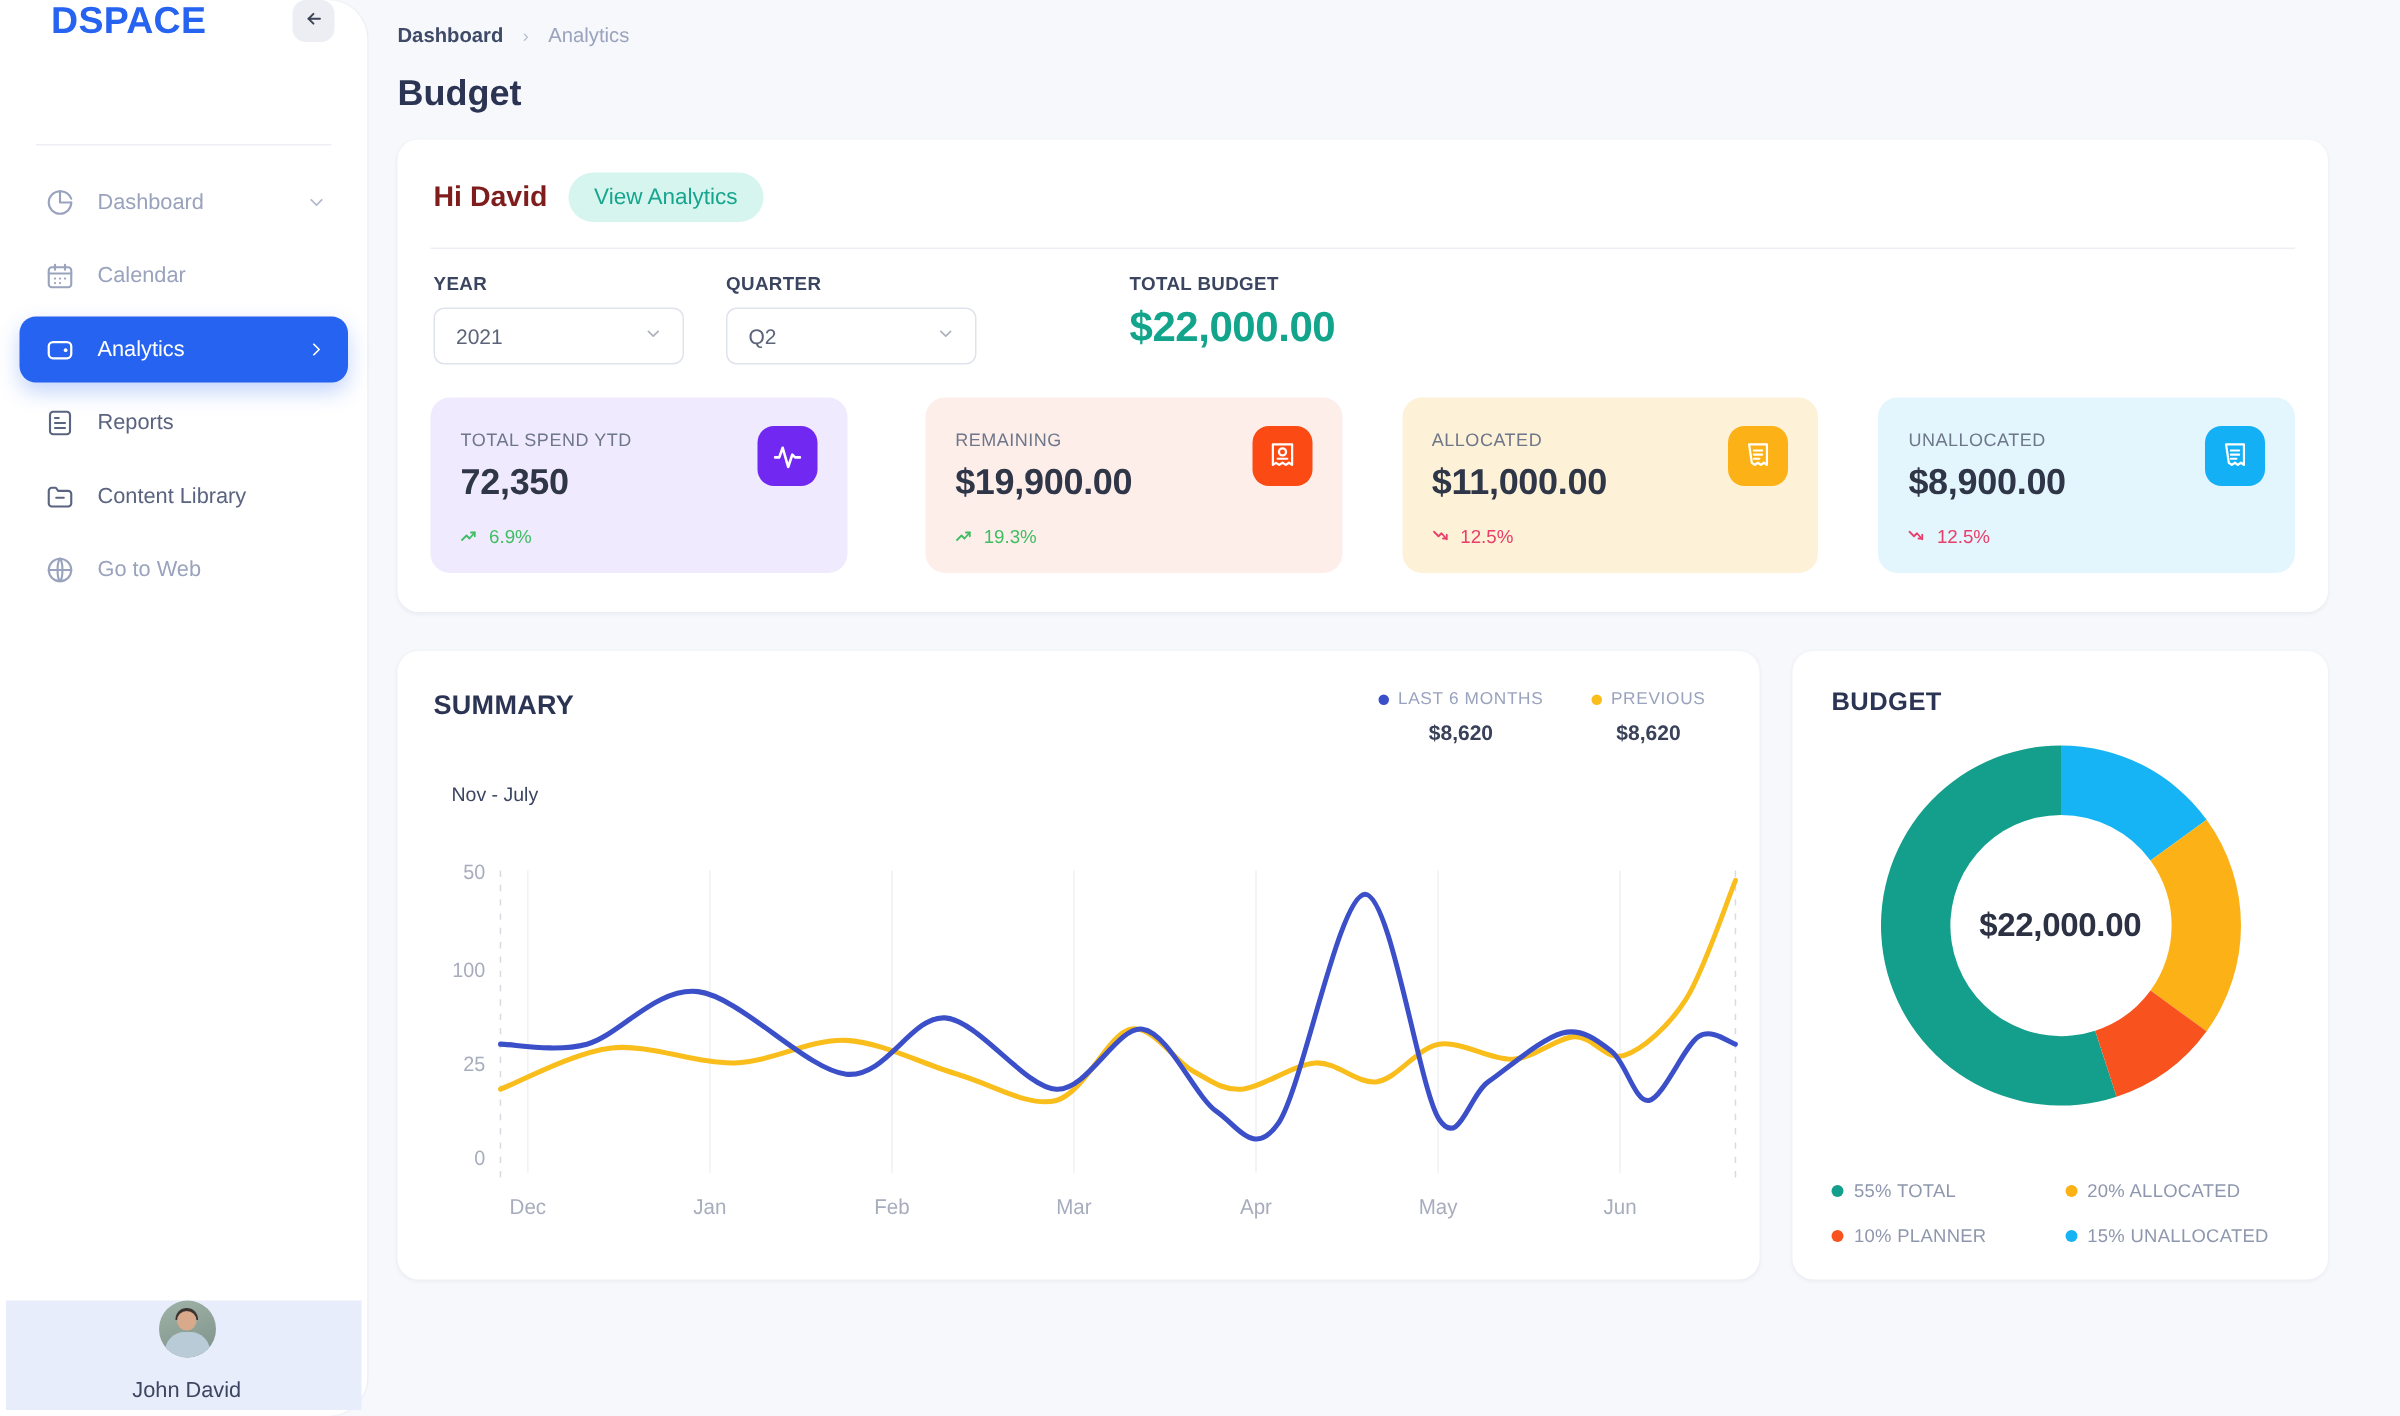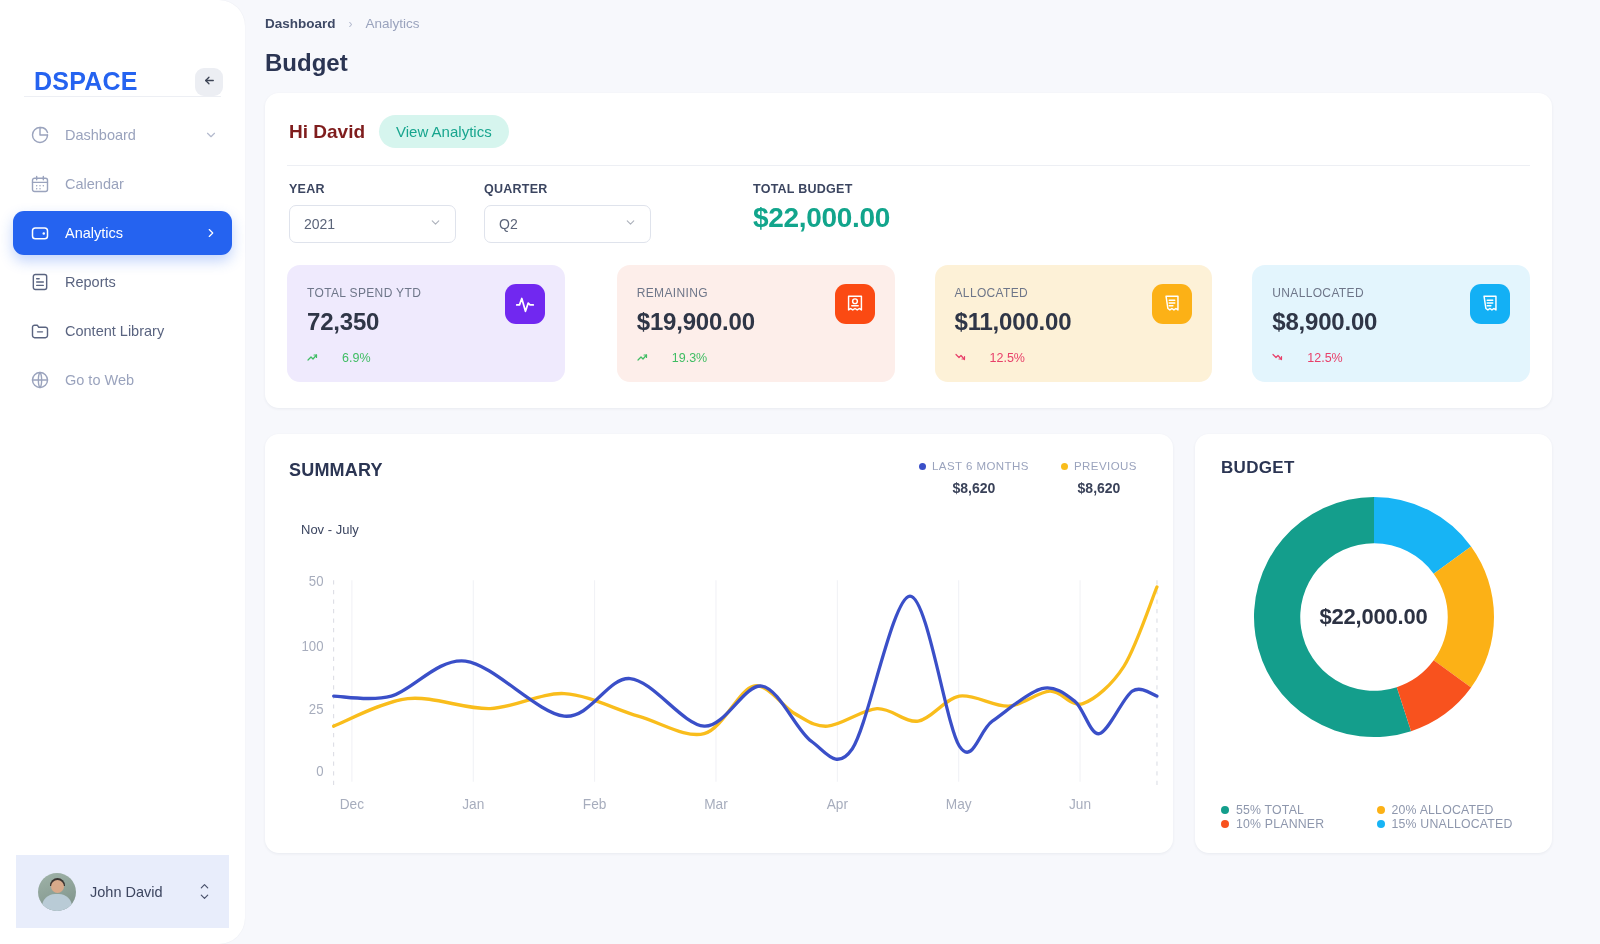--- a/index.html
+++ b/index.html
@@ -16,21 +16,21 @@
     position: relative;
     width: 245px; height: 944px;
     background: #ffffff;
     border-radius: 0 26px 26px 0;
     display: flex; flex-direction: column;
     flex: 0 0 245px;
     box-shadow: 0 0 1px rgba(30,40,90,.10);
   }
   .brand-row {
     height: 96px;
-    display: flex; align-items: flex-end;
+    display: flex; align-items: flex-start;
     padding: 0 22px 0 34px;
     justify-content: space-between;
   }
   .brand {
     font-size: 25px; font-weight: 600; letter-spacing: .2px;
     color: #2563f0;
   }
   .collapse-btn {
     width: 28px; height: 28px; border-radius: 9px;
     background: #eceef3;
@@ -56,25 +56,26 @@
   .nav-item .lbl { flex: 1 1 auto; white-space: nowrap; }
   .nav-item .caret { width: 14px; height: 14px; display: flex; align-items: center; justify-content: center; opacity: .75; }
   .nav-item.dark { color: #5a6480; }
   .nav-item.active {
     background: #2563f0; color: #ffffff;
     box-shadow: 0 6px 14px rgba(37,99,240,.28);
   }
   .nav-item.active .caret { opacity: 1; }
 
   .user-box {
-    height: 73px; margin: 16px;
+    height: 73px; margin: 4px;
     background: #e8edfb;
     display: flex; align-items: center; gap: 14px;
     padding: 0 18px 0 22px;
     cursor: pointer;
+    flex-direction: column;
   }
   .avatar {
     width: 38px; height: 38px; border-radius: 50%;
     flex: 0 0 38px; overflow: hidden;
     background: linear-gradient(160deg,#9fb3a8 0%,#7d9189 100%);
     position: relative;
   }
   .avatar .head { position: absolute; width: 13px; height: 13px; border-radius: 50%; background: #d8a98a; left: 12.5px; top: 7px; }
   .avatar .hair { position: absolute; width: 15px; height: 8px; border-radius: 8px 8px 0 0; background: #3a3330; left: 11.5px; top: 5px; }
   .avatar .body { position: absolute; width: 30px; height: 17px; border-radius: 13px 13px 0 0; background: #b9cbd6; left: 4px; bottom: 0; }
@@ -128,21 +129,21 @@
   .stat {
     flex: 1 1 0; position: relative;
     border-radius: 13px;
     padding: 21px 20px 17px 20px;
     min-height: 113px;
     margin-right: 40px;
   }
   .stats .stat:last-child { margin-right: 0; }
   .stat-label { font-size: 12px; color: #6e7689; letter-spacing: .35px; }
   .stat-value { font-size: 24px; font-weight: 700; color: #2f3647; margin-top: 8px; letter-spacing: -.2px; }
-  .stat-delta { font-size: 12.5px; margin-top: 15px; display: flex; align-items: center; gap: 22px; font-weight: 500; }
+  .stat-delta { font-size: 12.5px; margin-top: 15px; display: flex; align-items: center; gap: 6px; font-weight: 500; }
   .stat-delta.up { color: #3fbd63; }
   .stat-delta.down { color: #e8406a; }
   .stat-delta svg { width: 13px; height: 10px; }
   .stat-ico {
     position: absolute; right: 20px; top: 19px;
     width: 40px; height: 40px; border-radius: 11px;
     display: flex; align-items: center; justify-content: center;
   }
   .stat-ico svg { width: 22px; height: 22px; }
 
@@ -161,21 +162,21 @@
   .range-label { font-size: 13px; color: #3b4560; font-weight: 500; margin-top: 26px; margin-left: 12px; }
   .chart-wrap { position: absolute; left: 22px; right: 14px; top: 140px; bottom: 14px; }
   .chart-wrap svg { width: 100%; height: 100%; display: block; }
 
   .budget-title { font-size: 17px; font-weight: 600; color: #2b3553; letter-spacing: .3px; }
   .donut-wrap { position: absolute; left: 0; right: 0; top: 52px; height: 262px; display: flex; align-items: center; justify-content: center; }
   .donut-wrap svg { width: 250px; height: 250px; }
   .donut-center { position: absolute; font-size: 22px; font-weight: 600; color: #2c3243; letter-spacing: -.2px; }
   .donut-legend {
     position: absolute; left: 26px; right: 20px; bottom: 22px;
-    display: grid; grid-template-columns: 1fr 1fr; 
+    display: grid; grid-template-columns: 1fr 1fr; row-gap: 16px;
   }
   .dleg { display: flex; align-items: center; gap: 7px; font-size: 12.3px; color: #8e97ad; font-weight: 500; letter-spacing: .2px; }
   .dleg .dot { width: 8px; height: 8px; flex: 0 0 8px; }
 </style>
 </head>
 <body>
 
 <div id="app">
 
   <aside class="sidebar">

